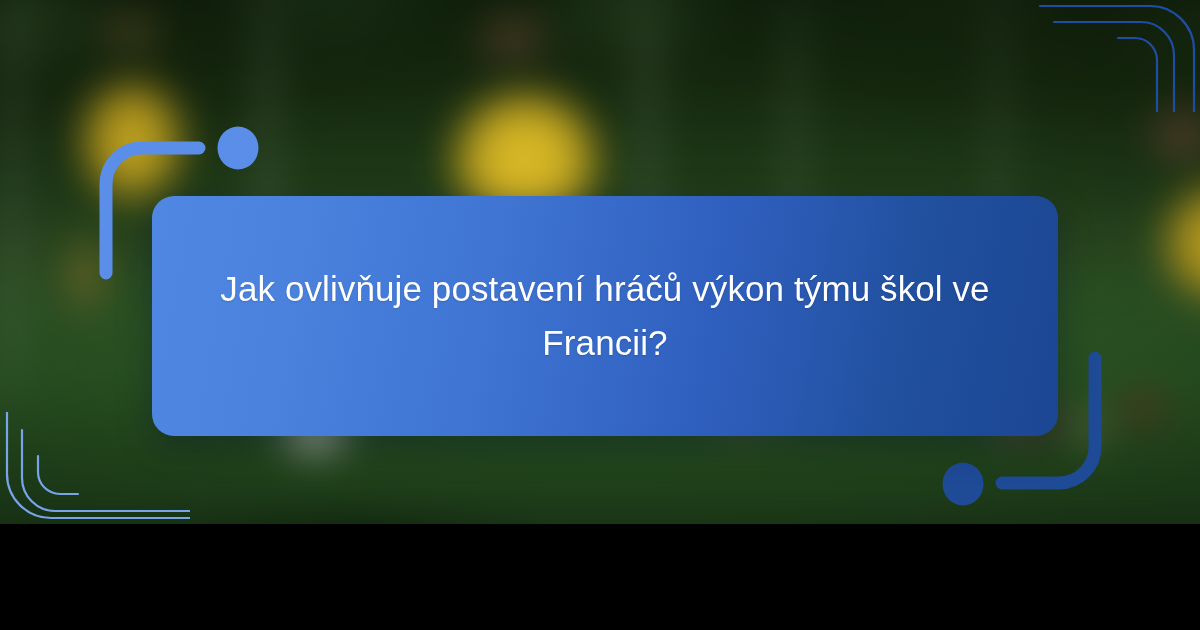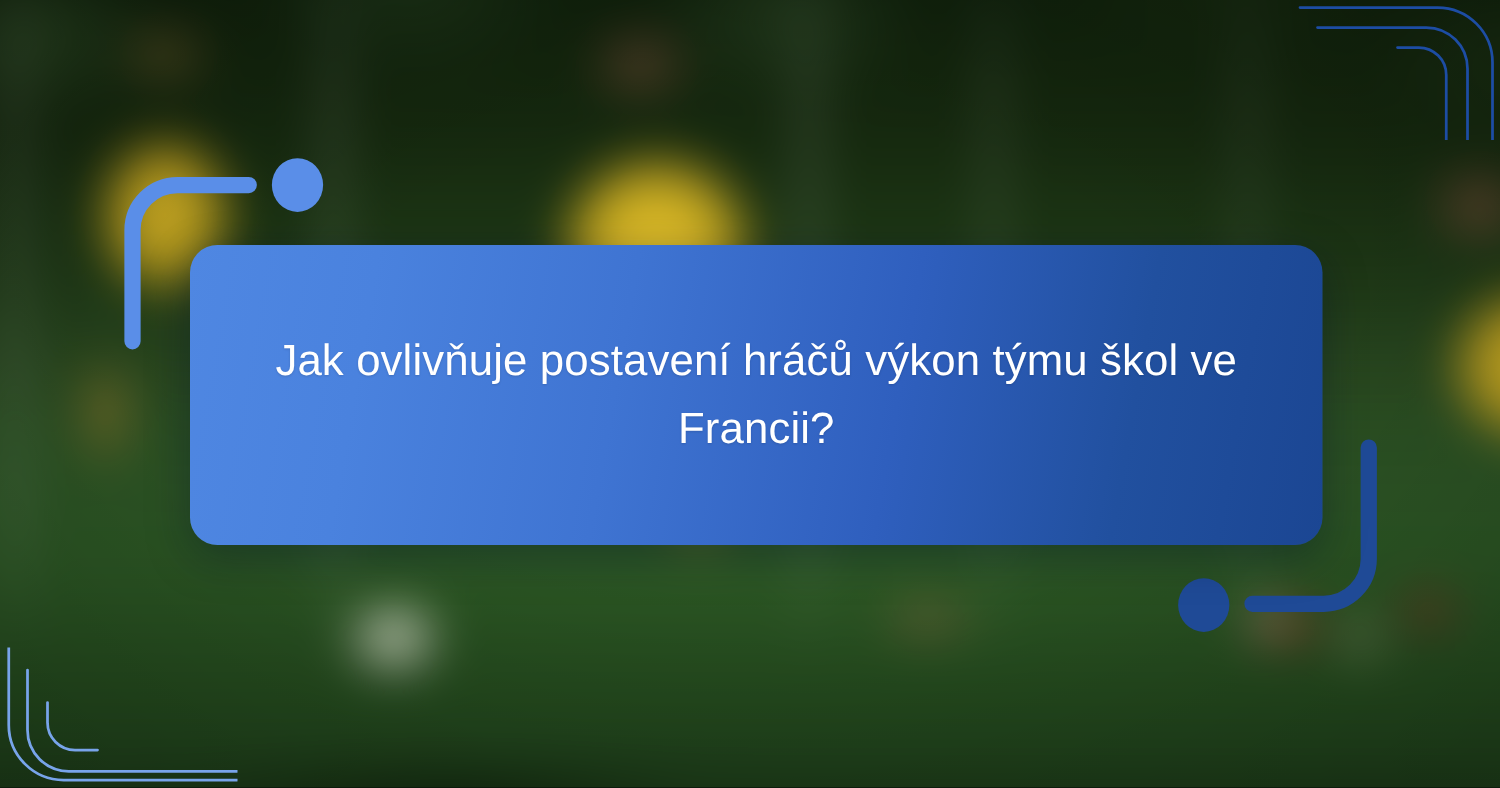--- a/index.html
+++ b/index.html
@@ -7,21 +7,21 @@
     padding: 0;
     background: #000;
   }
   body {
     font-family: "Liberation Sans", sans-serif;
   }
 
   .stage {
     position: relative;
     width: 1200px;
-    height: 630px;
+    height: 524px;
     overflow: hidden;
     background: #16331b;
   }
 
   
   .bg {
     position: absolute;
     inset: -40px;
     filter: blur(18px) saturate(1.05);
     transform: scale(1.06);

